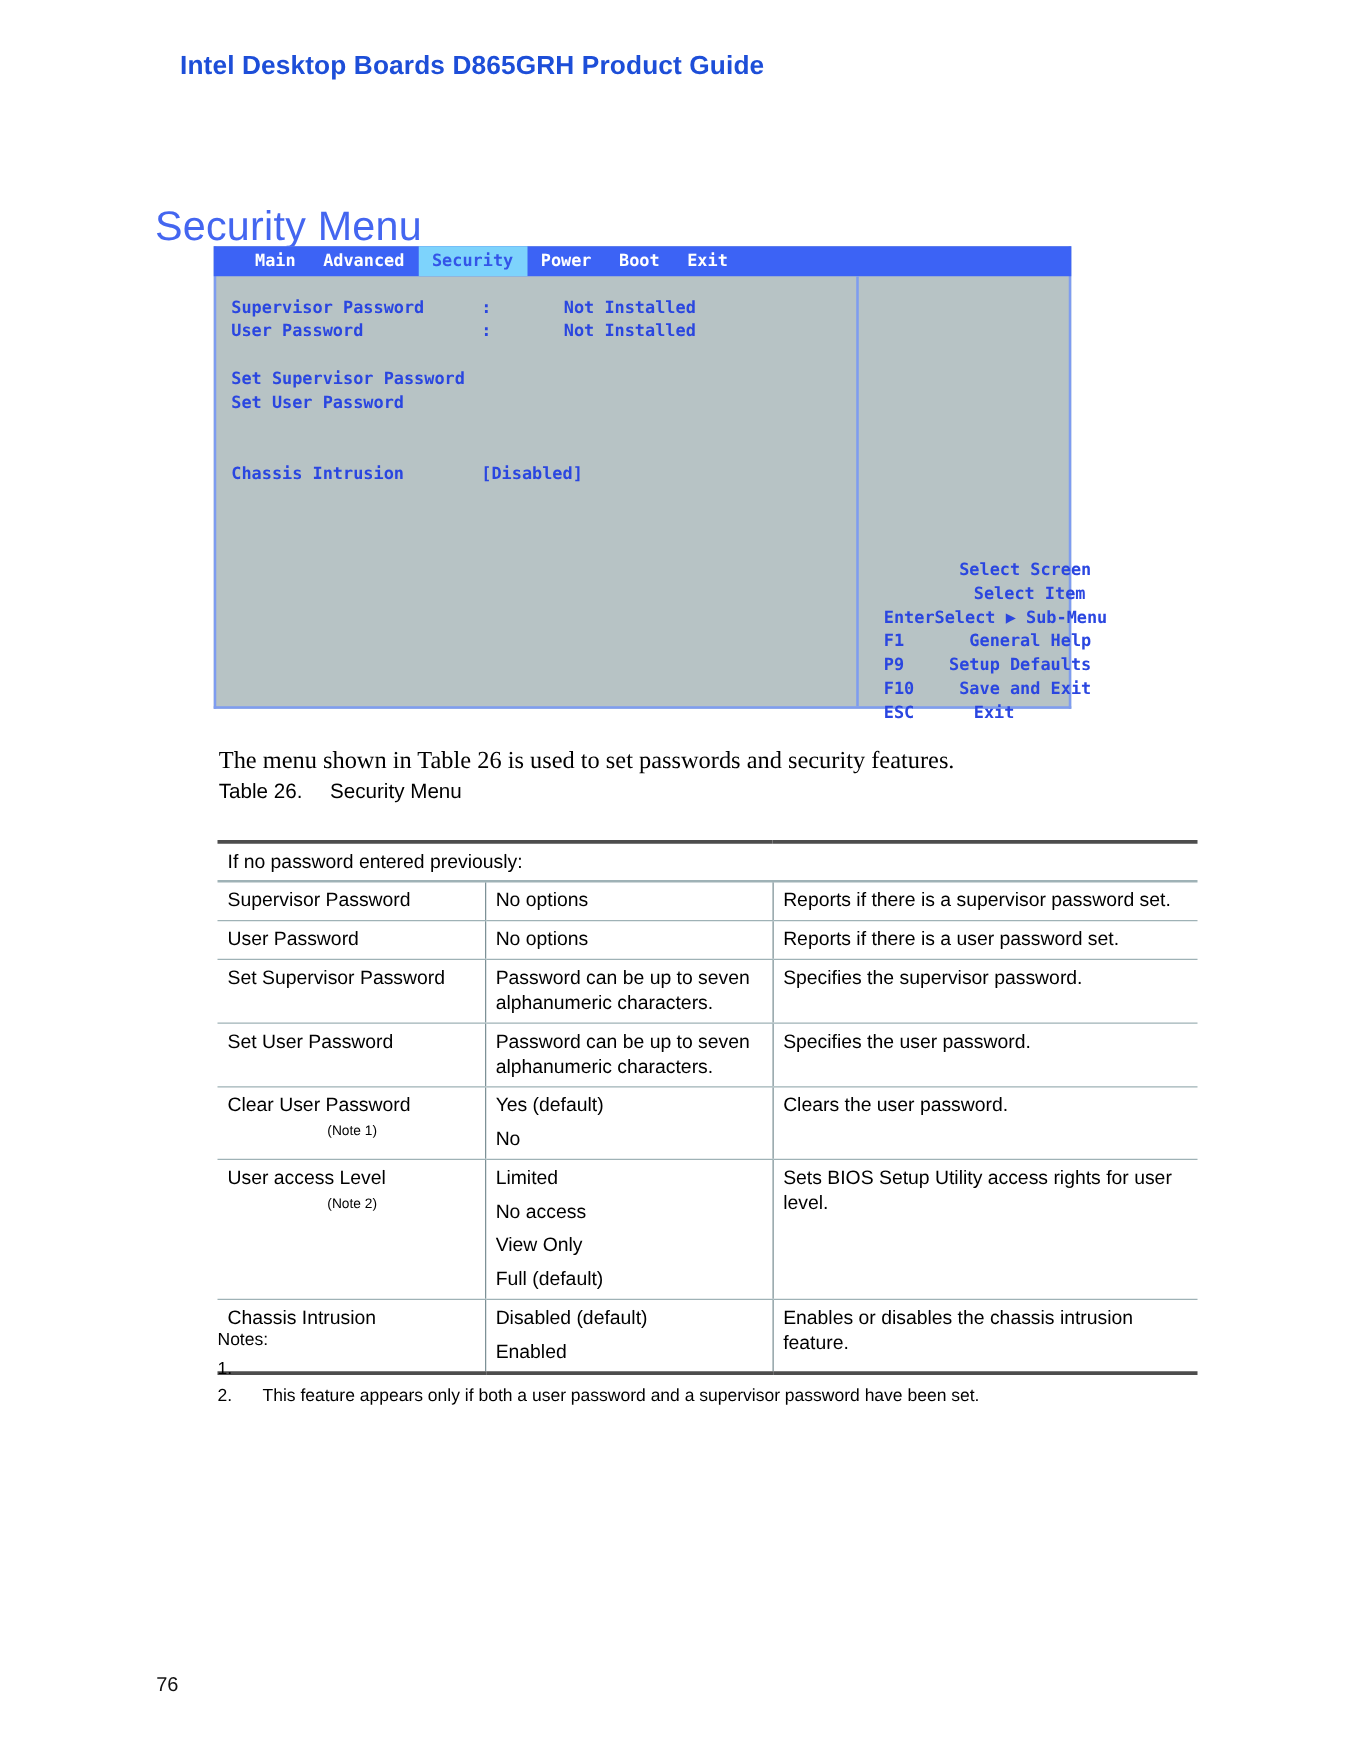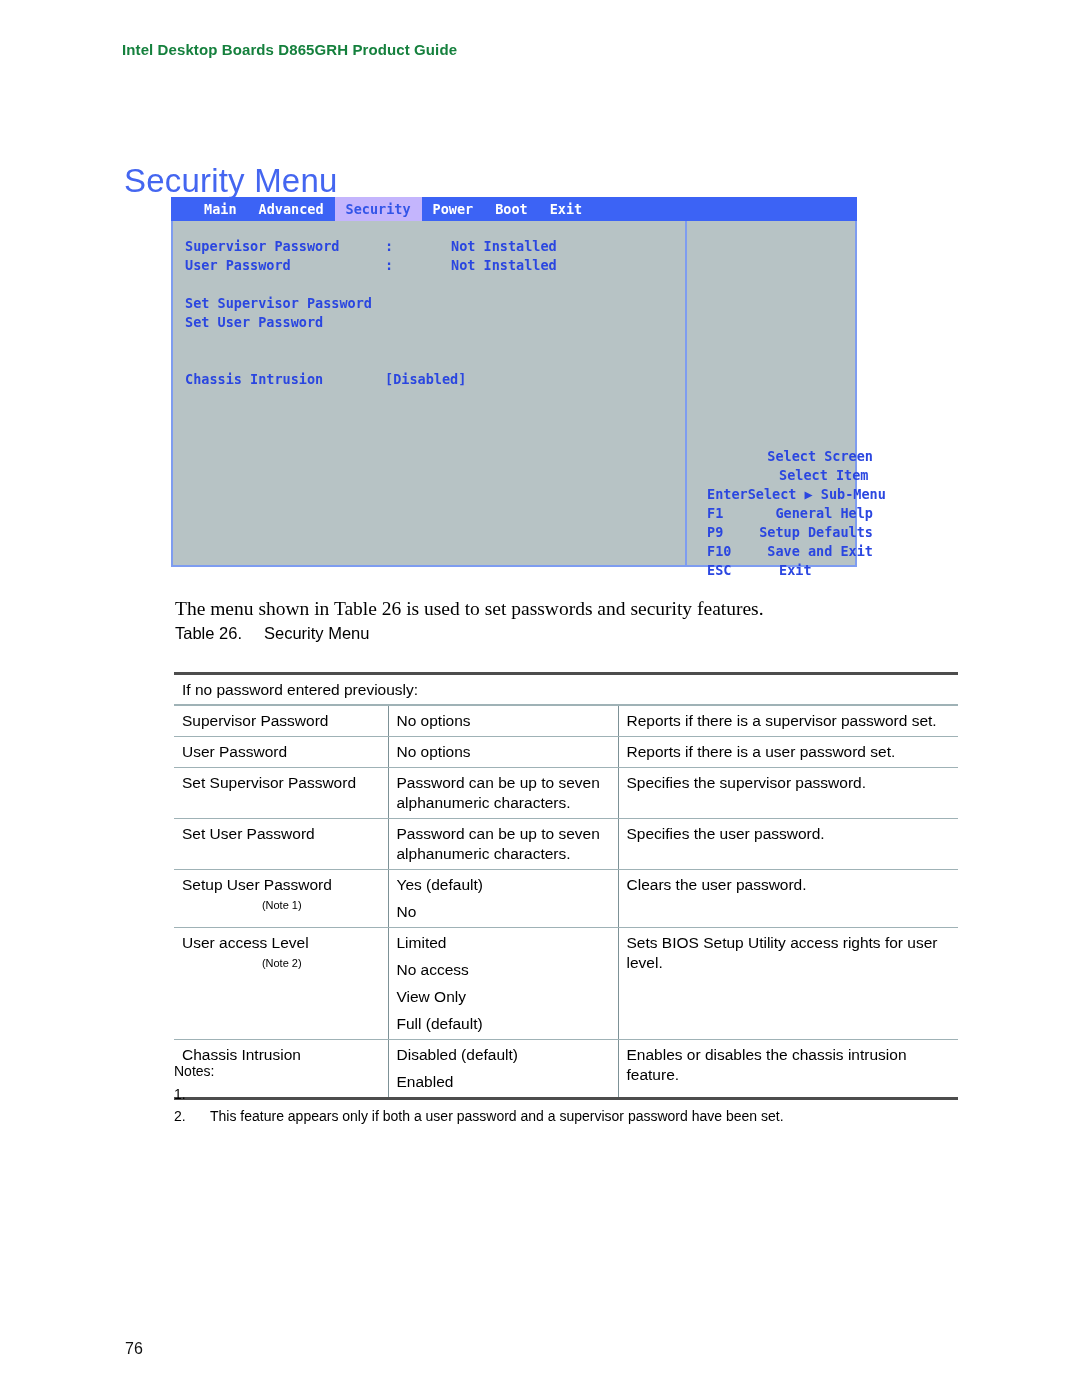--- a/index.html
+++ b/index.html
@@ -13,26 +13,26 @@
     height: 1397px;
     position: relative;
     font-family: "Liberation Sans", sans-serif;
     color: #000000;
     overflow: hidden;
   }
 
   
   .page-header {
     position: absolute;
-    left: 122px;
+    left: 144px;
     top: 41px;
-    font-size: 15px;
+    font-size: 21px;
     font-weight: bold;
     letter-spacing: 0.1px;
-    color: #15803d;
+    color: #1d4ed8;
     white-space: nowrap;
   }
 
   
   .page-title {
     position: absolute;
     left: 124px;
     top: 142px;
     font-size: 33px;
     font-weight: normal;
@@ -67,21 +67,21 @@
     padding-left: 22px;
     box-sizing: border-box;
   }
   .bios-tab {
     color: #ffffff;
     padding: 3px 11px 3px 11px;
     white-space: nowrap;
     line-height: 18px;
   }
   .bios-tab.active {
-    background: #c4b5fd;
+    background: #7dd3fc;
     color: #3355e8;
   }
   .bios-body {
     display: flex;
     height: 344px;
   }
   .bios-left {
     width: 514px;
     position: relative;
     box-sizing: border-box;
@@ -322,21 +322,21 @@
         <td class="col-a"><span>Set Supervisor Password</span></td>
         <td class="col-b"><span><span class="cellline">Password can be up to seven alphanumeric characters.</span></span></td>
         <td class="col-c"><span><span class="cellline">Specifies the supervisor password.</span></span></td>
       </tr>
       <tr class="row-data">
         <td class="col-a"><span>Set User Password</span></td>
         <td class="col-b"><span><span class="cellline">Password can be up to seven alphanumeric characters.</span></span></td>
         <td class="col-c"><span><span class="cellline">Specifies the user password.</span></span></td>
       </tr>
       <tr class="row-data">
-        <td class="col-a"><span>Setup User Password</span><span class="subnote">(Note 1)</span></td>
+        <td class="col-a"><span>Clear User Password</span><span class="subnote">(Note 1)</span></td>
         <td class="col-b"><span><span class="cellline">Yes (default)</span><span class="cellline">No</span></span></td>
         <td class="col-c"><span><span class="cellline">Clears the user password.</span></span></td>
       </tr>
       <tr class="row-data">
         <td class="col-a"><span>User access Level</span><span class="subnote">(Note 2)</span></td>
         <td class="col-b"><span><span class="cellline">Limited</span><span class="cellline">No access</span><span class="cellline">View Only</span><span class="cellline">Full (default)</span></span></td>
         <td class="col-c"><span><span class="cellline">Sets BIOS Setup Utility access rights for user level.</span></span></td>
       </tr>
       <tr class="row-data row-last">
         <td class="col-a"><span>Chassis Intrusion</span></td>

